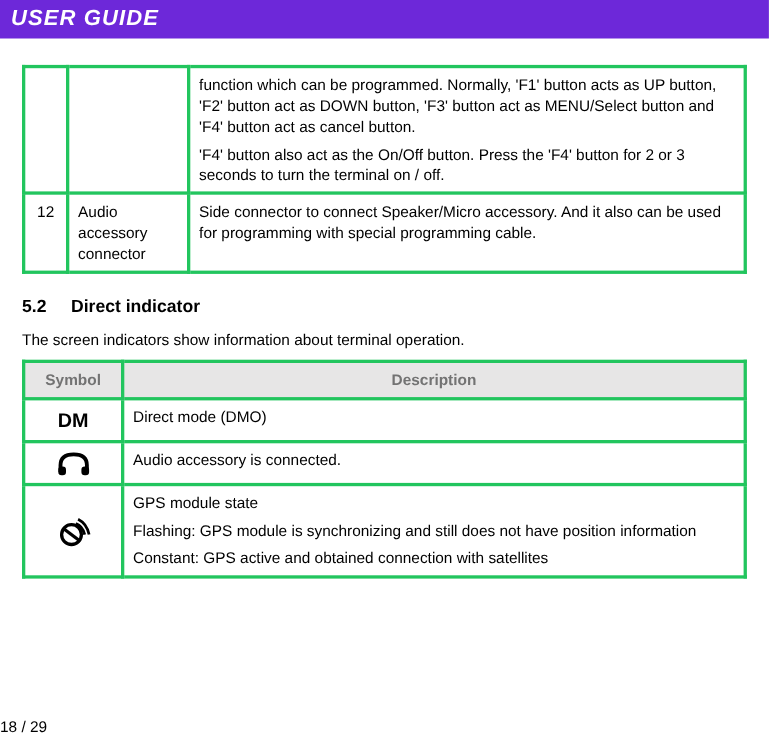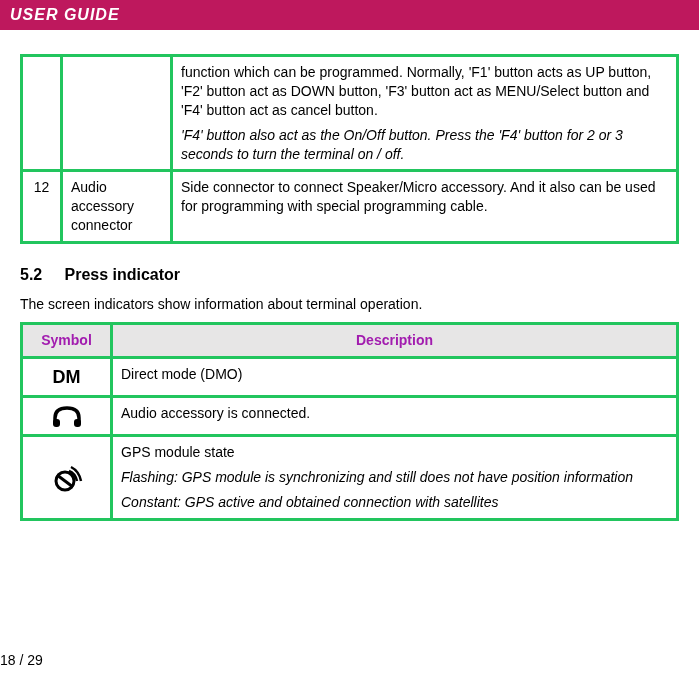--- a/index.html
+++ b/index.html
@@ -6,25 +6,25 @@
   body {
     font-family: Arial, Helvetica, sans-serif;
     font-size: 14px;
     color: #000;
     background: #fff;
     width: 699px;
     height: 680px;
     position: relative;
   }
   .banner {
-    background: #be185d;
+    background: #6d28d9;
     color: #fff;
     font-style: italic;
     font-weight: bold;
-    font-size: 16px;
+    font-size: 20px;
     padding: 6px 10px;
     letter-spacing: 1px;
   }
   .content {
     padding: 24px 20px 0 20px;
   }
   table {
     border-collapse: collapse;
     width: 100%;
     margin-bottom: 22px;
@@ -33,21 +33,21 @@
     border: 3px solid #22c55e;
     padding: 6px 8px;
     vertical-align: top;
     text-align: left;
     font-size: 14px;
     line-height: 1.35;
   }
   th {
     background: #e7e6e6;
     font-weight: bold;
-    color: #a21caf;
+    color: #737373;
     text-align: center;
   }
   .num-col { width: 40px; text-align: center; }
   .name-col { width: 110px; }
   .sec-heading {
     font-size: 16px;
     font-weight: bold;
     margin: 8px 0 12px 0;
   }
   .intro {
@@ -57,21 +57,21 @@
   .sym-col { width: 90px; text-align: center; vertical-align: middle; }
   .sym-hdr { width: 90px; }
   .icon { display: inline-block; vertical-align: middle; }
   .pagenum {
     position: absolute;
     bottom: 12px;
     left: 0; right: 0;
     text-align: left;
     font-size: 14px;
   }
-  .para-sep { margin-top: 6px; font-style: italic; }
+  .para-sep { margin-top: 6px; }
 </style>
 </head>
 <body>
 
 <div class="banner">
   <span>USER GUIDE</span>
 </div>
 
 <div class="content">
 
@@ -91,21 +91,21 @@
       <td>
         <div>Side connector to connect Speaker/Micro accessory. And it also can be used for programming with special programming cable.</div>
       </td>
     </tr>
   </tbody>
     </table>
 
   <div class="sec-heading">
     <span>5.2</span>
     &nbsp;&nbsp;&nbsp;
-    <span>Press indicator</span>
+    <span>Direct indicator</span>
   </div>
 
   <div class="intro">The screen indicators show information about terminal operation.</div>
 
   <table>
     <tbody>
         <tr>
       <th class="sym-hdr">Symbol</th>
       <th>Description</th>
     </tr>

